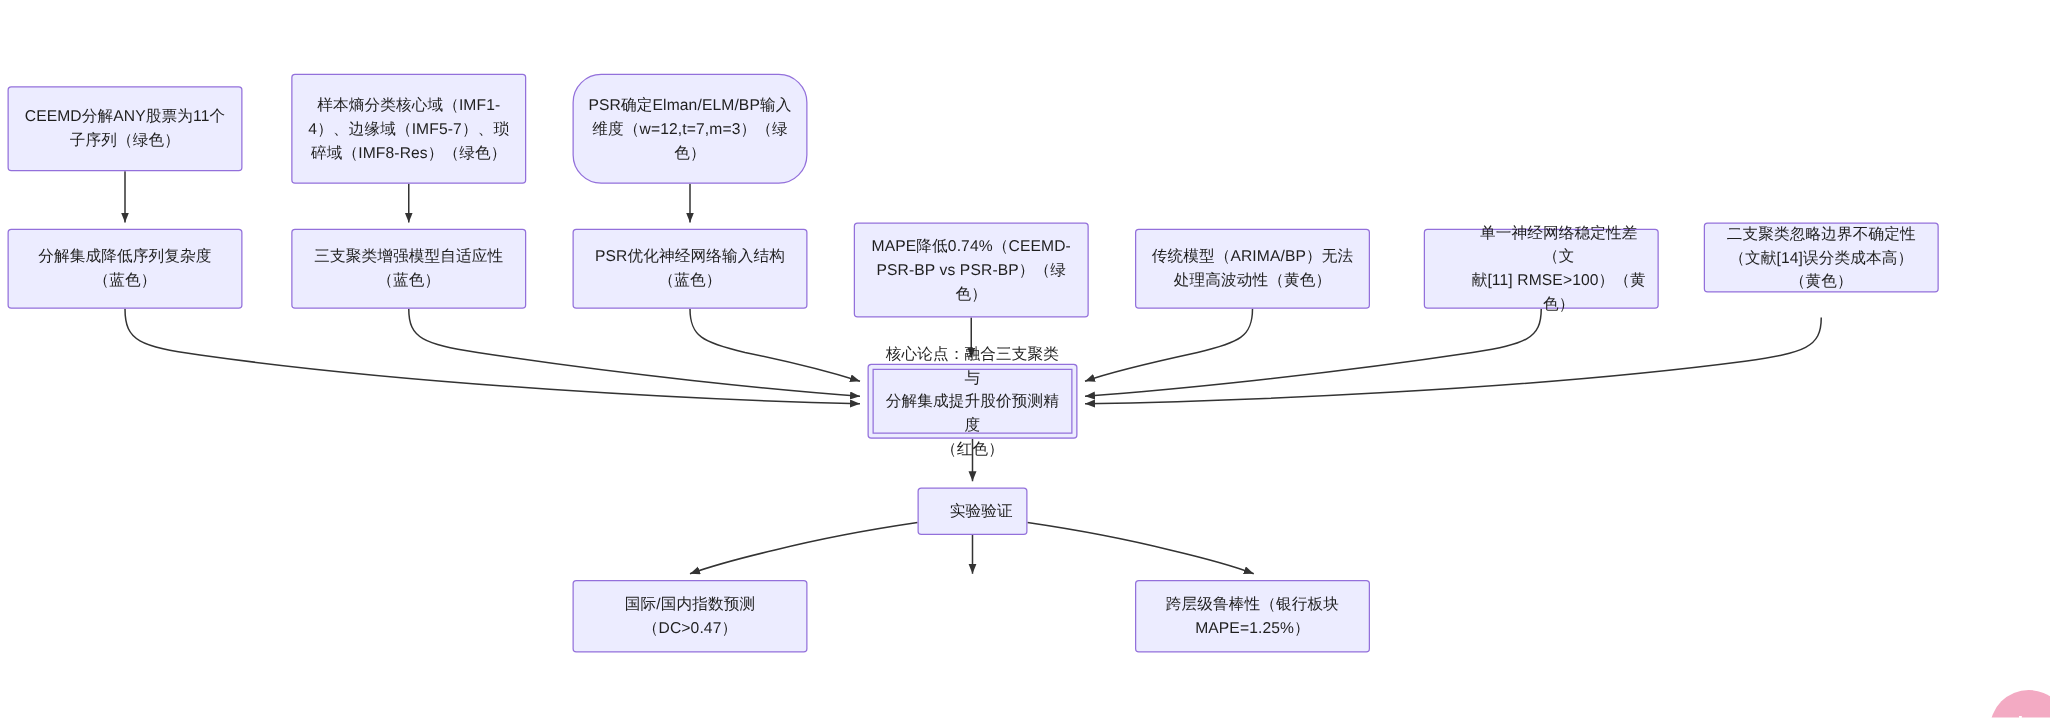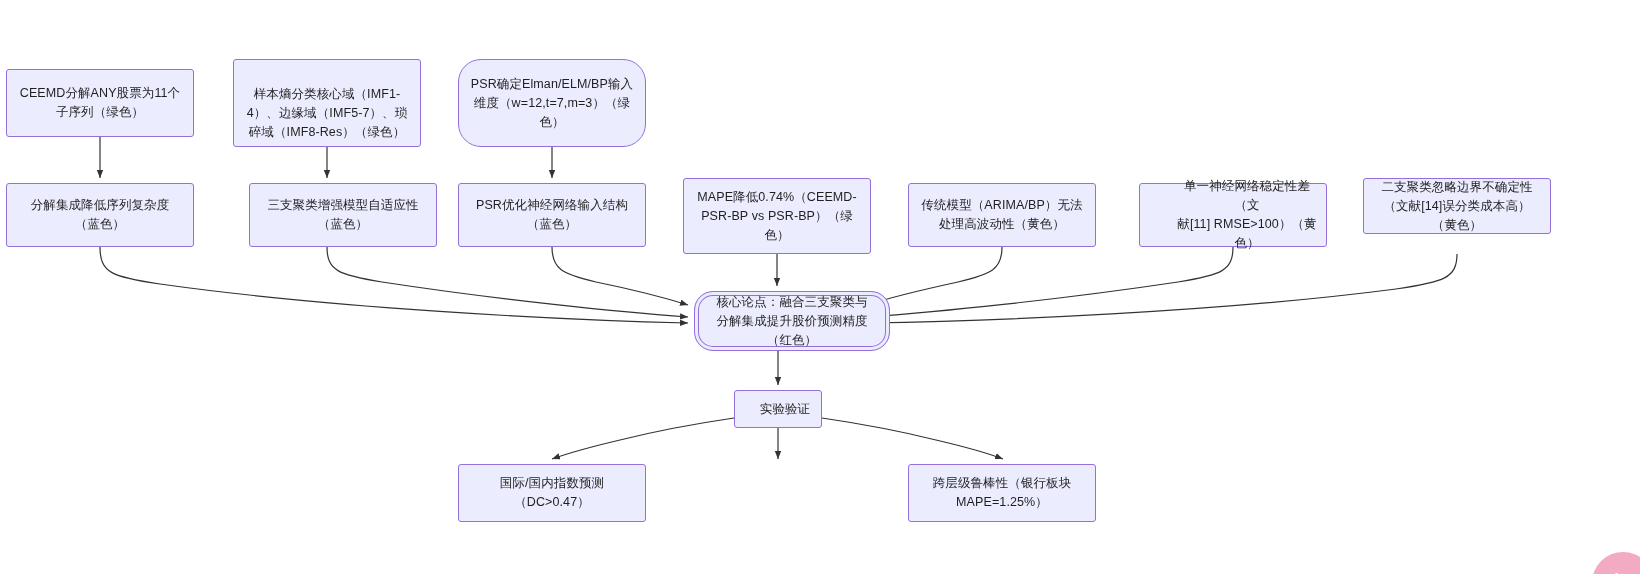--- a/index.html
+++ b/index.html
@@ -113,38 +113,38 @@
       <path d="M778,400 L778,431"></path>
       <path d="M822,390 C856,395 896,402 936,412 C970,420 990,426 1003,431"></path>
     </g>
   </svg>
 
   <div class="node" style="left:6px; top:41px; width:188px; height:68px;">
     <span class="node-label">CEEMD分解ANY股票为11个
 子序列（绿色）</span>
   </div>
 
-  <div class="node" style="left:233px; top:31px; width:188px; height:88px;align-items:flex-end;">
+  <div class="node" style="left:233px; top:31px; width:188px; height:88px;">
     <span class="node-label">样本熵分类核心域（IMF1-
 4）、边缘域（IMF5-7）、琐
 碎域（IMF8-Res）（绿色）</span>
   </div>
 
   <div class="node" style="left:458px; top:31px; width:188px; height:88px;border-radius:23px;">
     <span class="node-label">PSR确定Elman/ELM/BP输入
 维度（w=12,t=7,m=3）（绿
 色）</span>
   </div>
 
   <div class="node" style="left:6px; top:155px; width:188px; height:64px;">
     <span class="node-label">分解集成降低序列复杂度
 （蓝色）</span>
   </div>
 
-  <div class="node" style="left:249px; top:155px; width:188px; height:64px;">
+  <div class="node" style="left:233px; top:155px; width:188px; height:64px;">
     <span class="node-label">三支聚类增强模型自适应性
 （蓝色）</span>
   </div>
 
   <div class="node" style="left:458px; top:155px; width:188px; height:64px;">
     <span class="node-label">PSR优化神经网络输入结构
 （蓝色）</span>
   </div>
 
   <div class="node" style="left:683px; top:150px; width:188px; height:76px;">
@@ -162,21 +162,21 @@
     <span class="node-label">单一神经网络稳定性差（文
 献[11] RMSE&gt;100）（黄色）</span>
   </div>
 
   <div class="node" style="left:1363px; top:150px; width:188px; height:56px;">
     <span class="node-label">二支聚类忽略边界不确定性
 （文献[14]误分类成本高）
 （黄色）</span>
   </div>
 
-  <div class="node core" style="left:694px; top:263px; width:196px; height:60px;border-radius:19px;">
+  <div class="node core" style="left:694px; top:263px; width:168px; height:60px;">
     <span class="node-label">核心论点：融合三支聚类与
 分解集成提升股价预测精度
 （红色）</span>
   </div>
 
   <div class="node" style="left:734px; top:362px; width:88px; height:38px;padding-left:22px;">
     <span class="node-label">实验验证</span>
   </div>
 
   <div class="node" style="left:458px; top:436px; width:188px; height:58px;">

